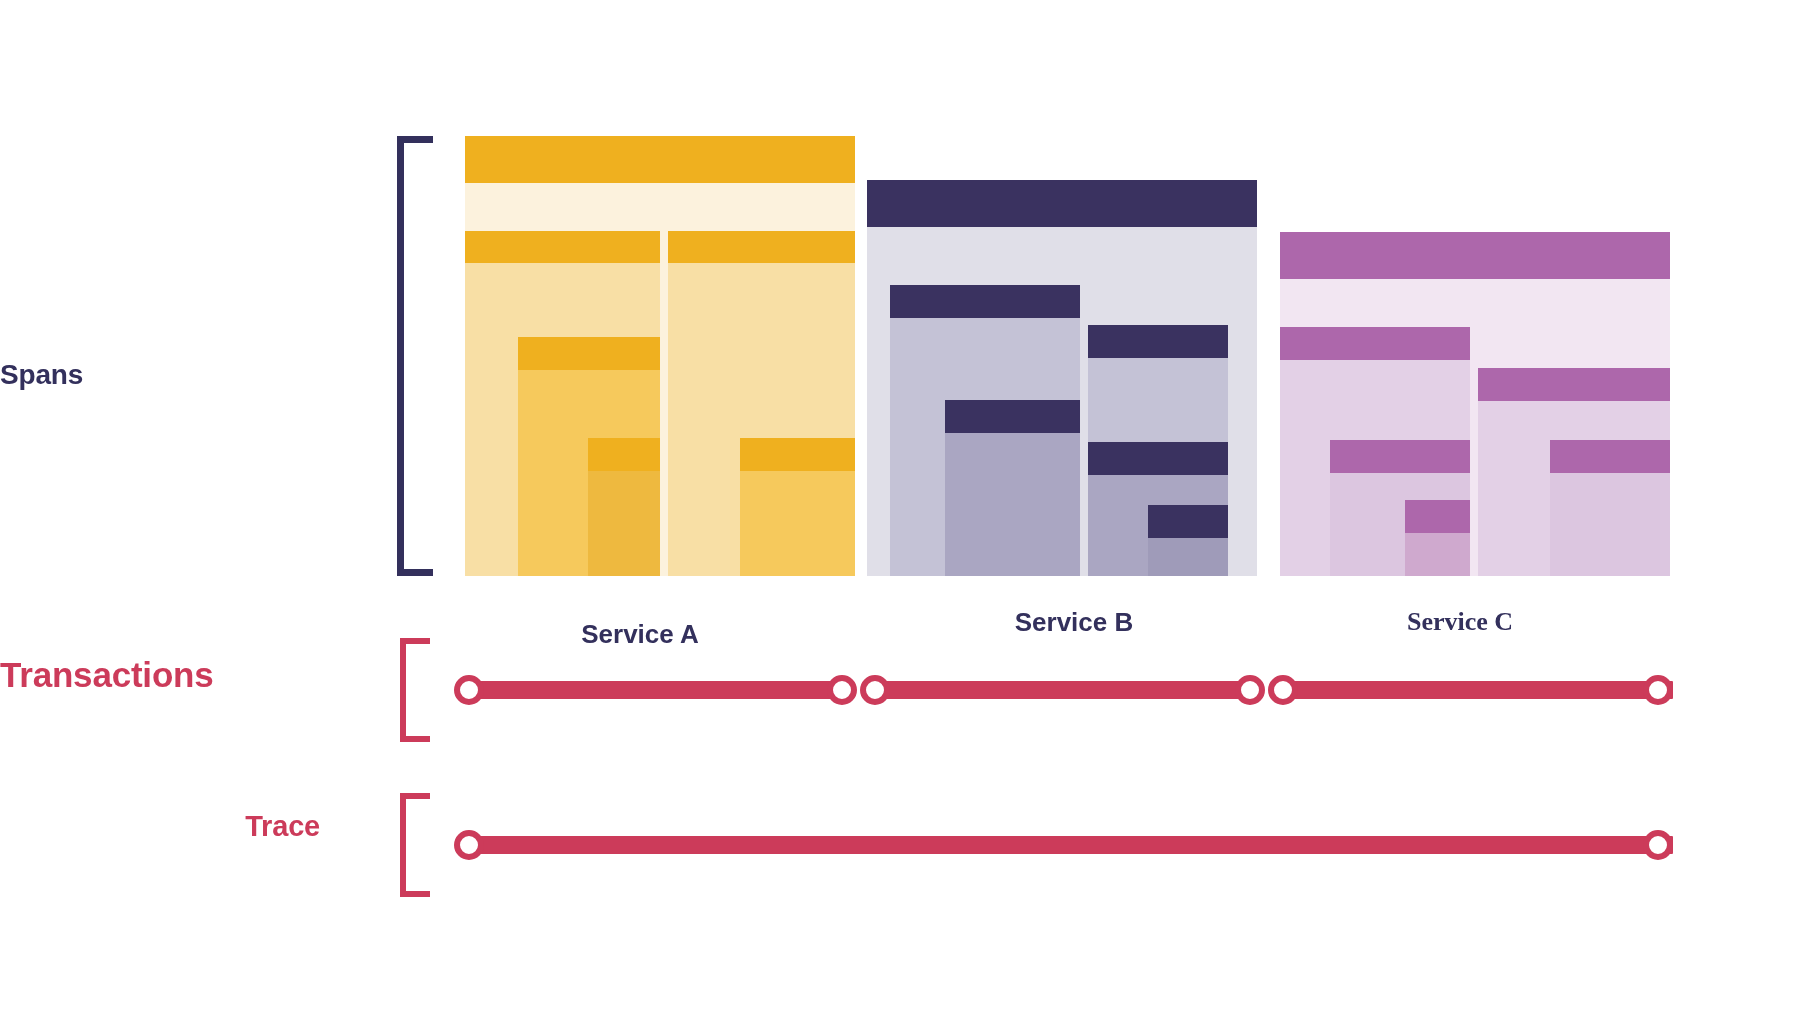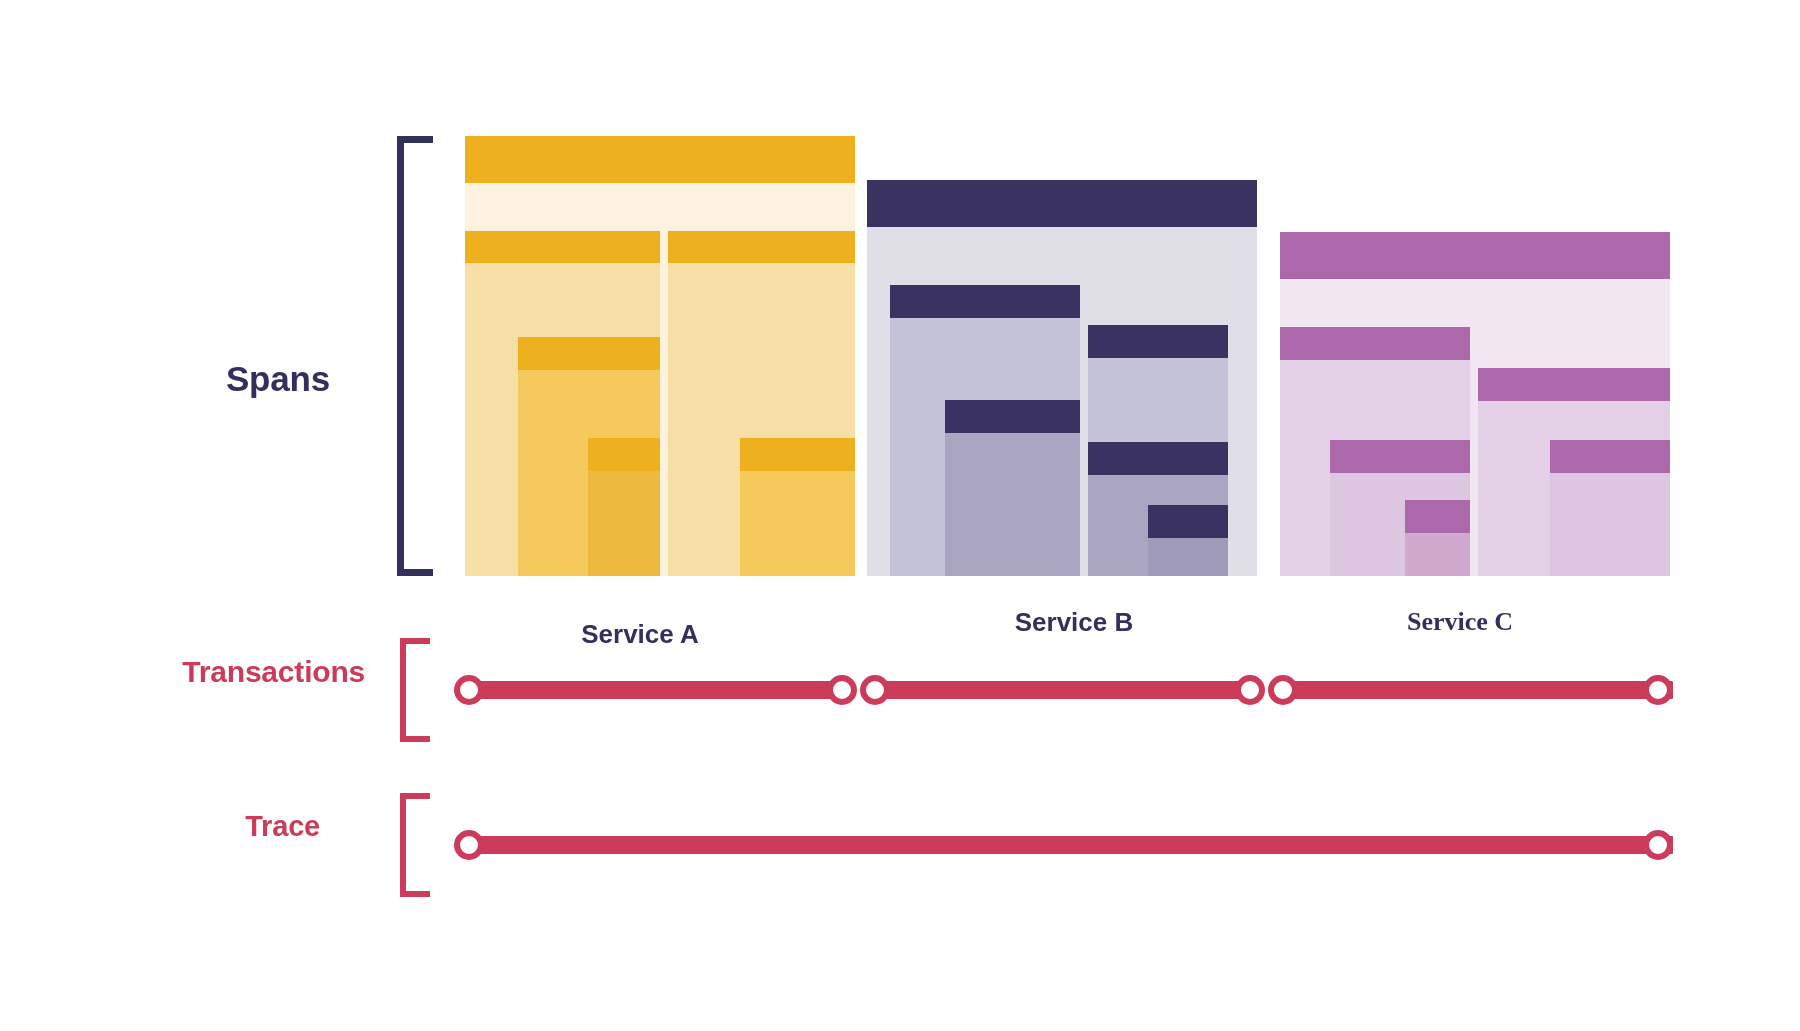--- a/index.html
+++ b/index.html
@@ -14,28 +14,26 @@
 
   
   .row-label{
     position:absolute;
     font-weight:bold;
     white-space:nowrap;
     letter-spacing:-0.2px;
   }
   #label-spans{
     left:0;top:359px;width:330px;
-    text-align:right;
-    font-size:35px;
+    font-size:28px;
     color:#33305c;
   }
   #label-transactions{
     left:0;top:655px;width:365px;
-    text-align:right;
-    font-size:30px;
+    font-size:35px;
     color:#cc3b5a;
   }
   #label-trace{
     left:0;top:810px;width:320px;
     text-align:right;
     font-size:29px;
     color:#cc3b5a;
   }
 
   

